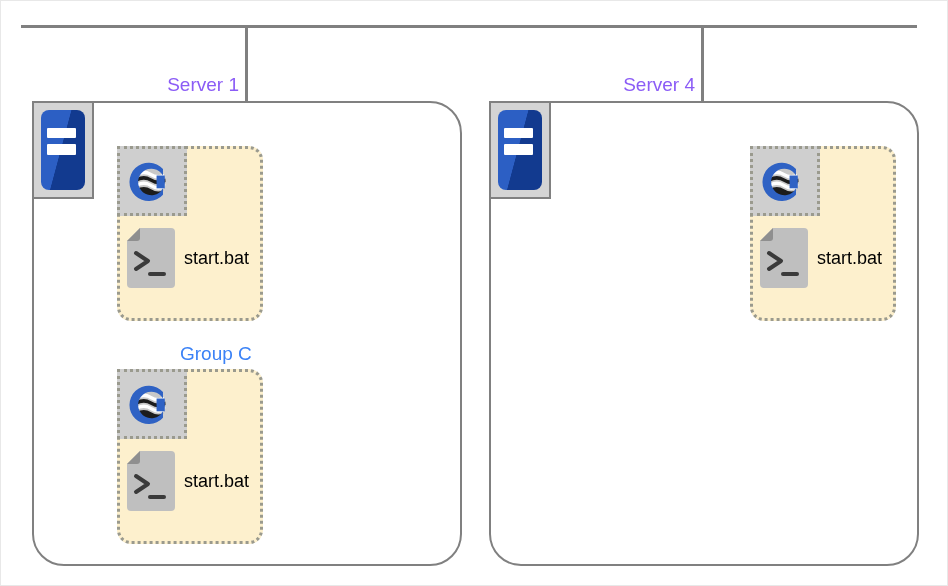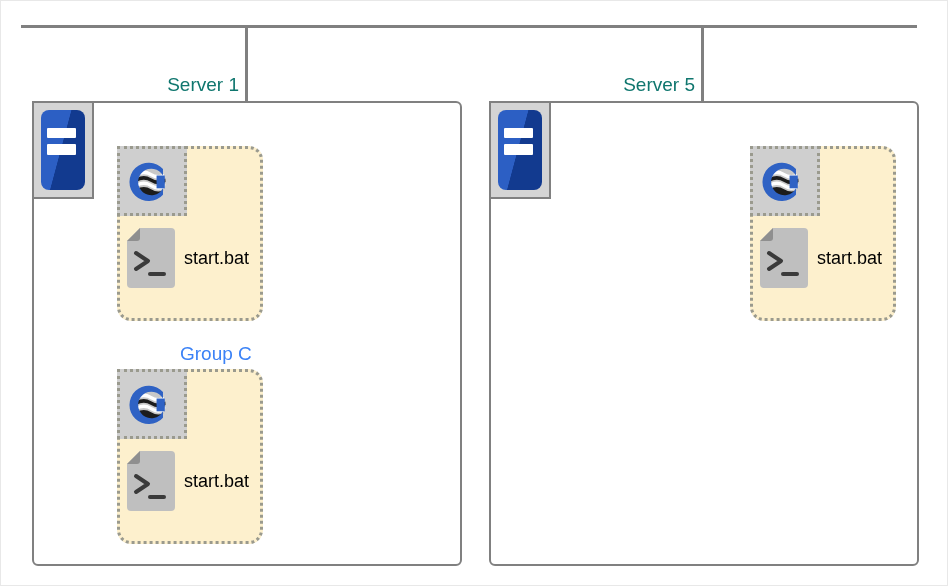--- a/index.html
+++ b/index.html
@@ -37,33 +37,33 @@
     top: 24px;
     height: 78px;
   }
   .drop-1 { left: 244px; }
   .drop-2 { left: 700px; }
 
   
   .server-label {
     position: absolute;
     font-size: 19px;
-    color: #0f766e;
+    color: #8b5cf6;
     white-space: nowrap;
     text-align: right;
     line-height: 1;
   }
   .server-label-1 { left: 60px; top: 74px; width: 178px; }
   .server-label-2 { left: 516px; top: 74px; width: 178px; }
 
   
   .server-panel {
     position: absolute;
     border: 2.5px solid #808080;
-    border-radius: 6px;
+    border-radius: 32px;
     background: #ffffff;
     box-sizing: border-box;
   }
   .panel-1 { left: 31px; top: 100px; width: 430px; height: 465px; }
   .panel-2 { left: 488px; top: 100px; width: 430px; height: 465px; }
 
   
   .server-icon {
     position: absolute;
     width: 62px;
@@ -146,21 +146,21 @@
 </head>
 <body>
 
 <div id="canvas">
 
   <div class="bus-line bus-horizontal"></div>
   <div class="bus-line bus-drop drop-1"></div>
   <div class="bus-line bus-drop drop-2"></div>
 
   <div class="server-label server-label-1">Server 1</div>
-  <div class="server-label server-label-2">Server 5</div>
+  <div class="server-label server-label-2">Server 4</div>
 
   <div class="server-panel panel-1">
 
     <div class="group-label" style="left: 146px; top: 118px;">Group A</div>
 
     <div class="group-box" style="left: 83px; top: 43px; width: 146px; height: 175px;">
       <div class="logo-tile">
         <svg class="logo-svg" viewBox="0 0 70 70" xmlns="http://www.w3.org/2000/svg">
           <defs>
             <clipPath id="globeClipA">

